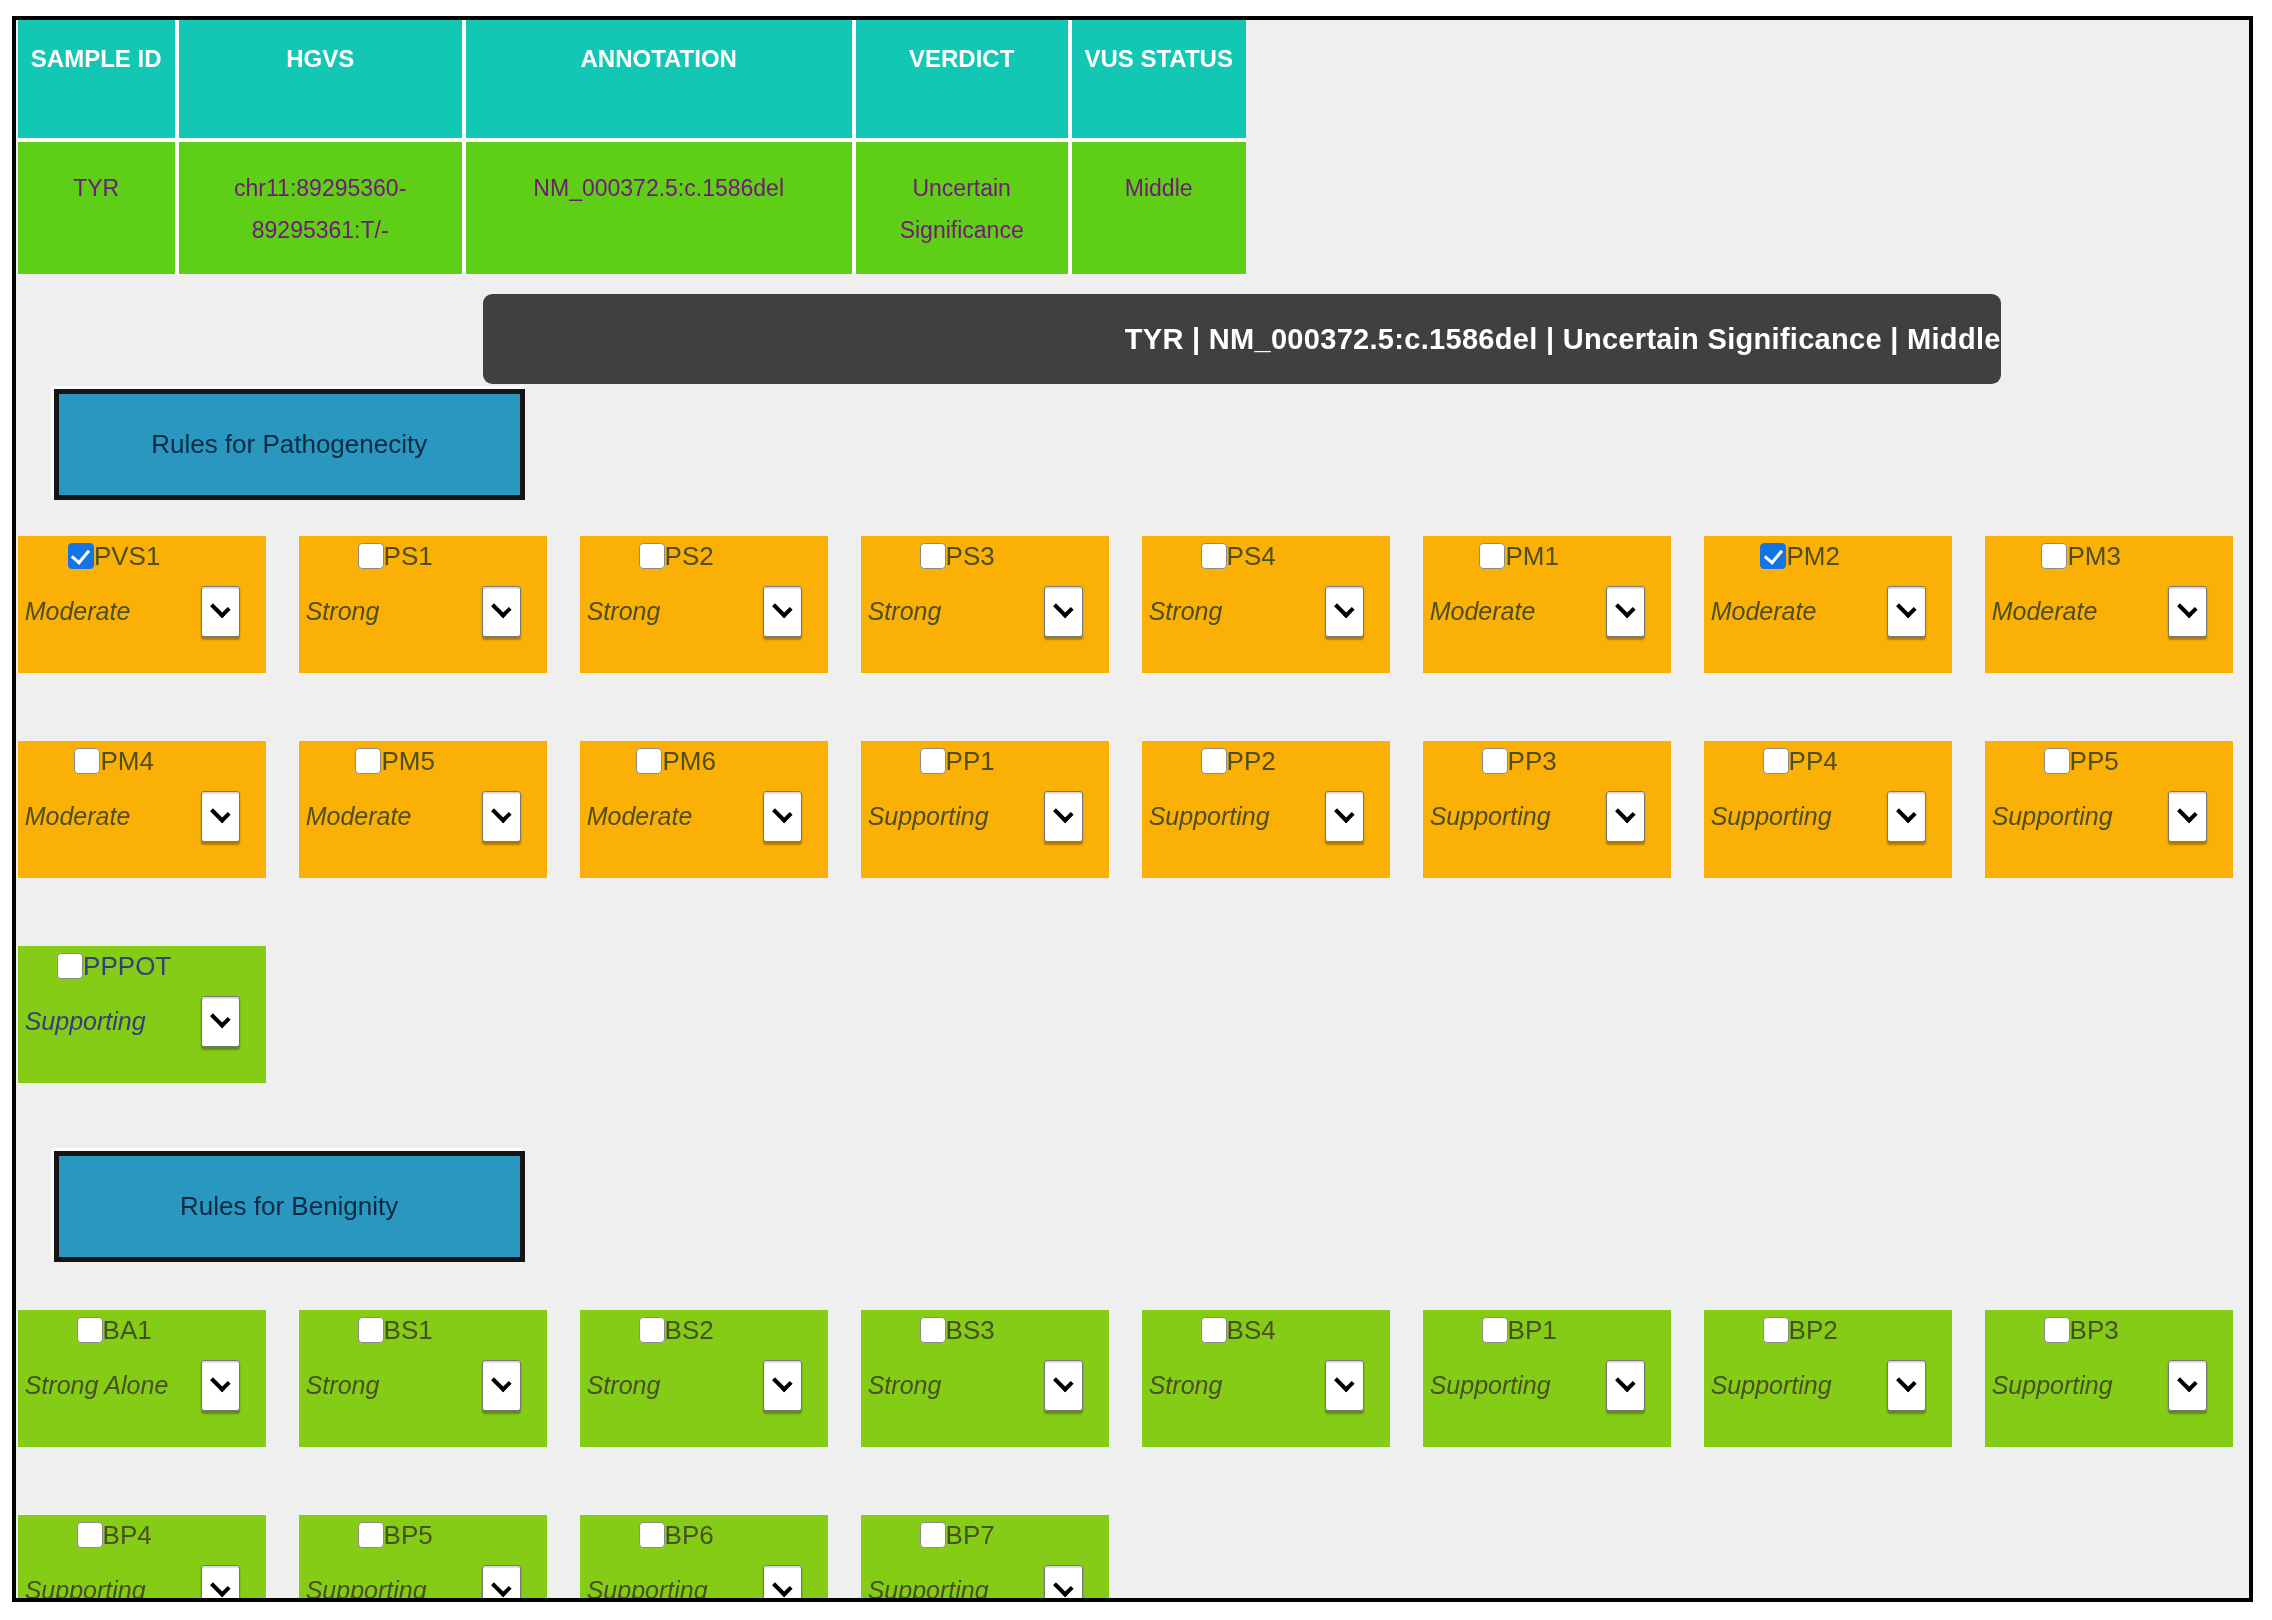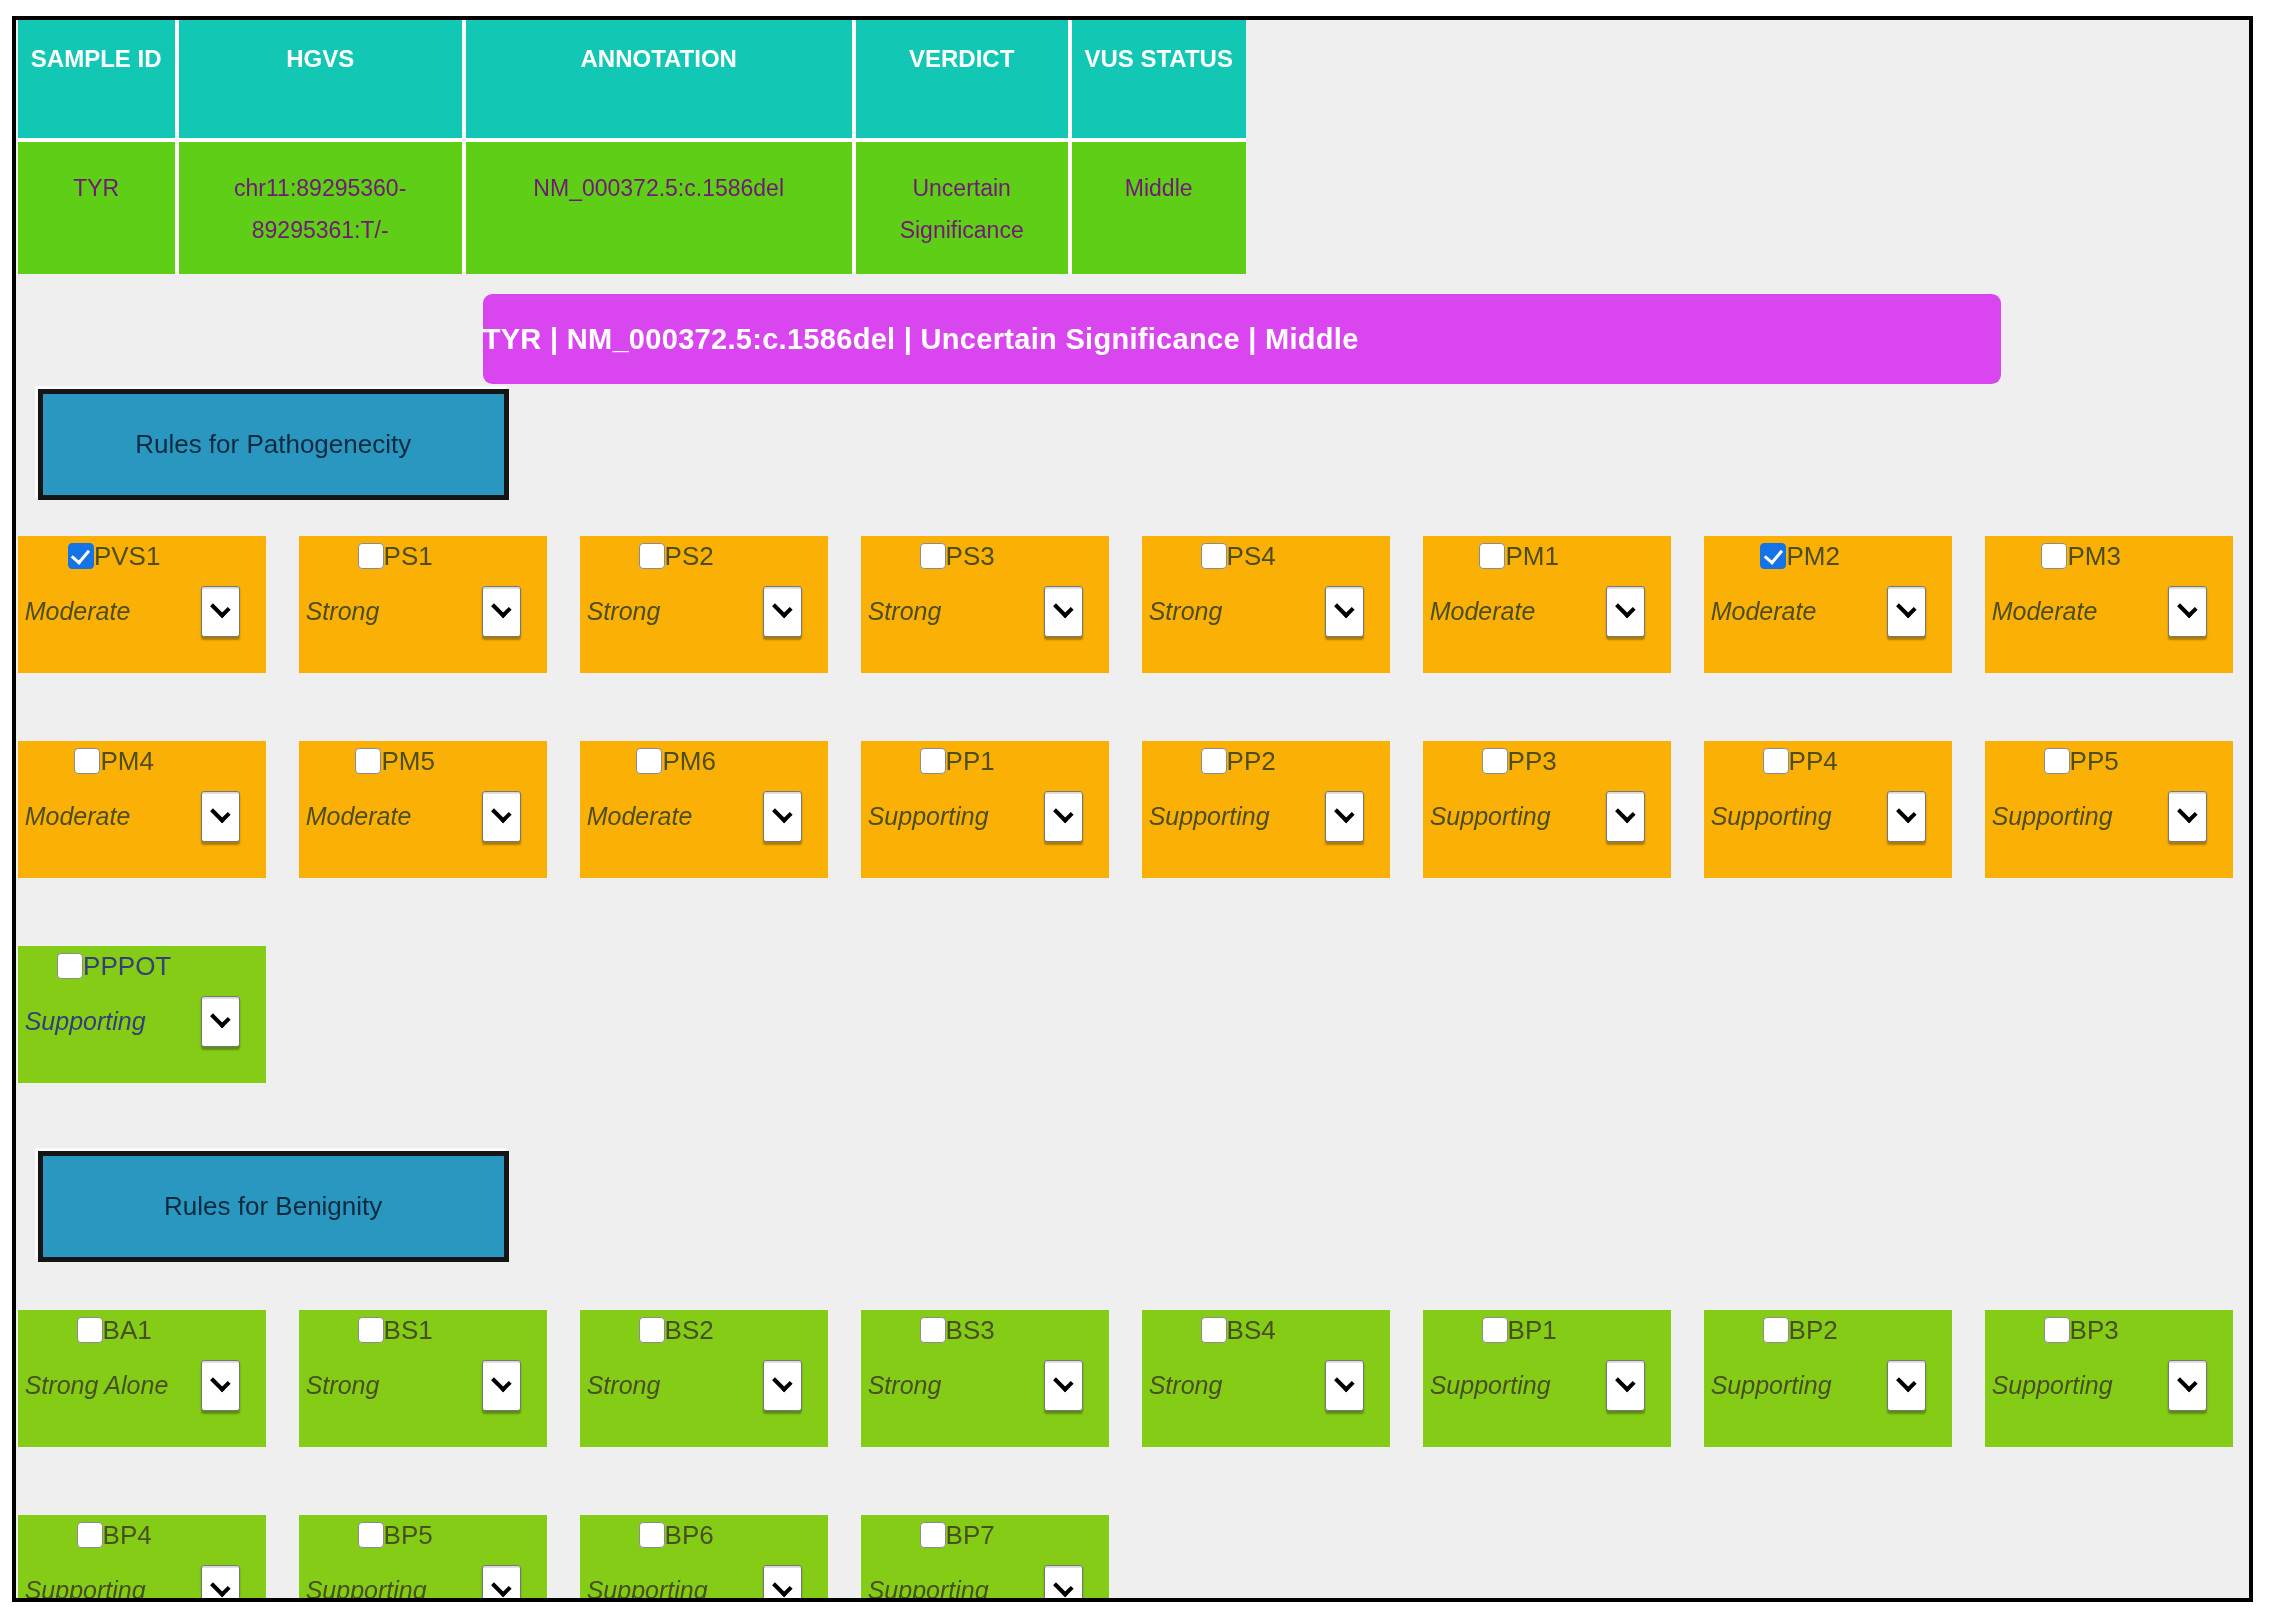--- a/index.html
+++ b/index.html
@@ -11,25 +11,25 @@
   table.variant-table{border-collapse:collapse;margin-top:0;}
   .variant-table th,.variant-table td{border-right:4.1px solid #ffffff;vertical-align:top;text-align:center;box-sizing:border-box;}
   .variant-table th:last-child,.variant-table td:last-child{border-right:none;}
   .variant-table thead tr{height:120px;}
   .variant-table th{background:#12C7B3;color:#ffffff;font-size:24px;font-weight:bold;padding-top:17.5px;line-height:1.78;}
   .variant-table tbody tr{height:134px;}
   .variant-table td{background:#5ECE17;color:#701a75;font-size:23px;font-weight:400;padding:24.5px 8.2px 0 8.2px;line-height:1.85;border-top:4.1px solid #ffffff;}
   .col-sample{width:159px;}.col-hgvs{width:287px;}.col-annot{width:390px;}.col-verdict{width:216px;}.col-vus{width:176px;}
 
   
-  .banner{margin-left:465px;margin-top:20px;width:1518px;height:90px;background:#d946ef;border-radius:9.3px;
-          color:#ffffff;font-size:29px;font-weight:600;text-align:left;line-height:90px;letter-spacing:0.3px;}
+  .banner{margin-left:465px;margin-top:20px;width:1518px;height:90px;background:#404040;border-radius:9.3px;
+          color:#ffffff;font-size:29px;font-weight:600;text-align:right;line-height:90px;letter-spacing:0.3px;}
 
   
-  .rules-btn{display:block;margin-left:20px;margin-top:4.7px;width:471px;height:111px;background:#2997BF;
+  .rules-btn{display:block;margin-left:36px;margin-top:4.7px;width:471px;height:111px;background:#2997BF;
              border:5.3px solid #151515;box-sizing:border-box;font-family:"Liberation Sans",sans-serif;
              font-size:26px;color:#0d2b40;cursor:pointer;box-shadow:-2.9px -2.9px 0 #fbfbfb;}
   .rules-btn.benign{margin-top:68px;}
 
   
   .grid{display:grid;grid-template-columns:repeat(8,248px);column-gap:33px;row-gap:54px;margin-top:22px;}
   .grid.benign-grid{margin-top:34px;}
   .card{width:248px;height:137px;box-sizing:border-box;margin-top:14px;}
   .card.orange{background:#FAB005;color:#4e4e1d;}
   .card.purple{background:#84cc16;color:#363e7a;}

